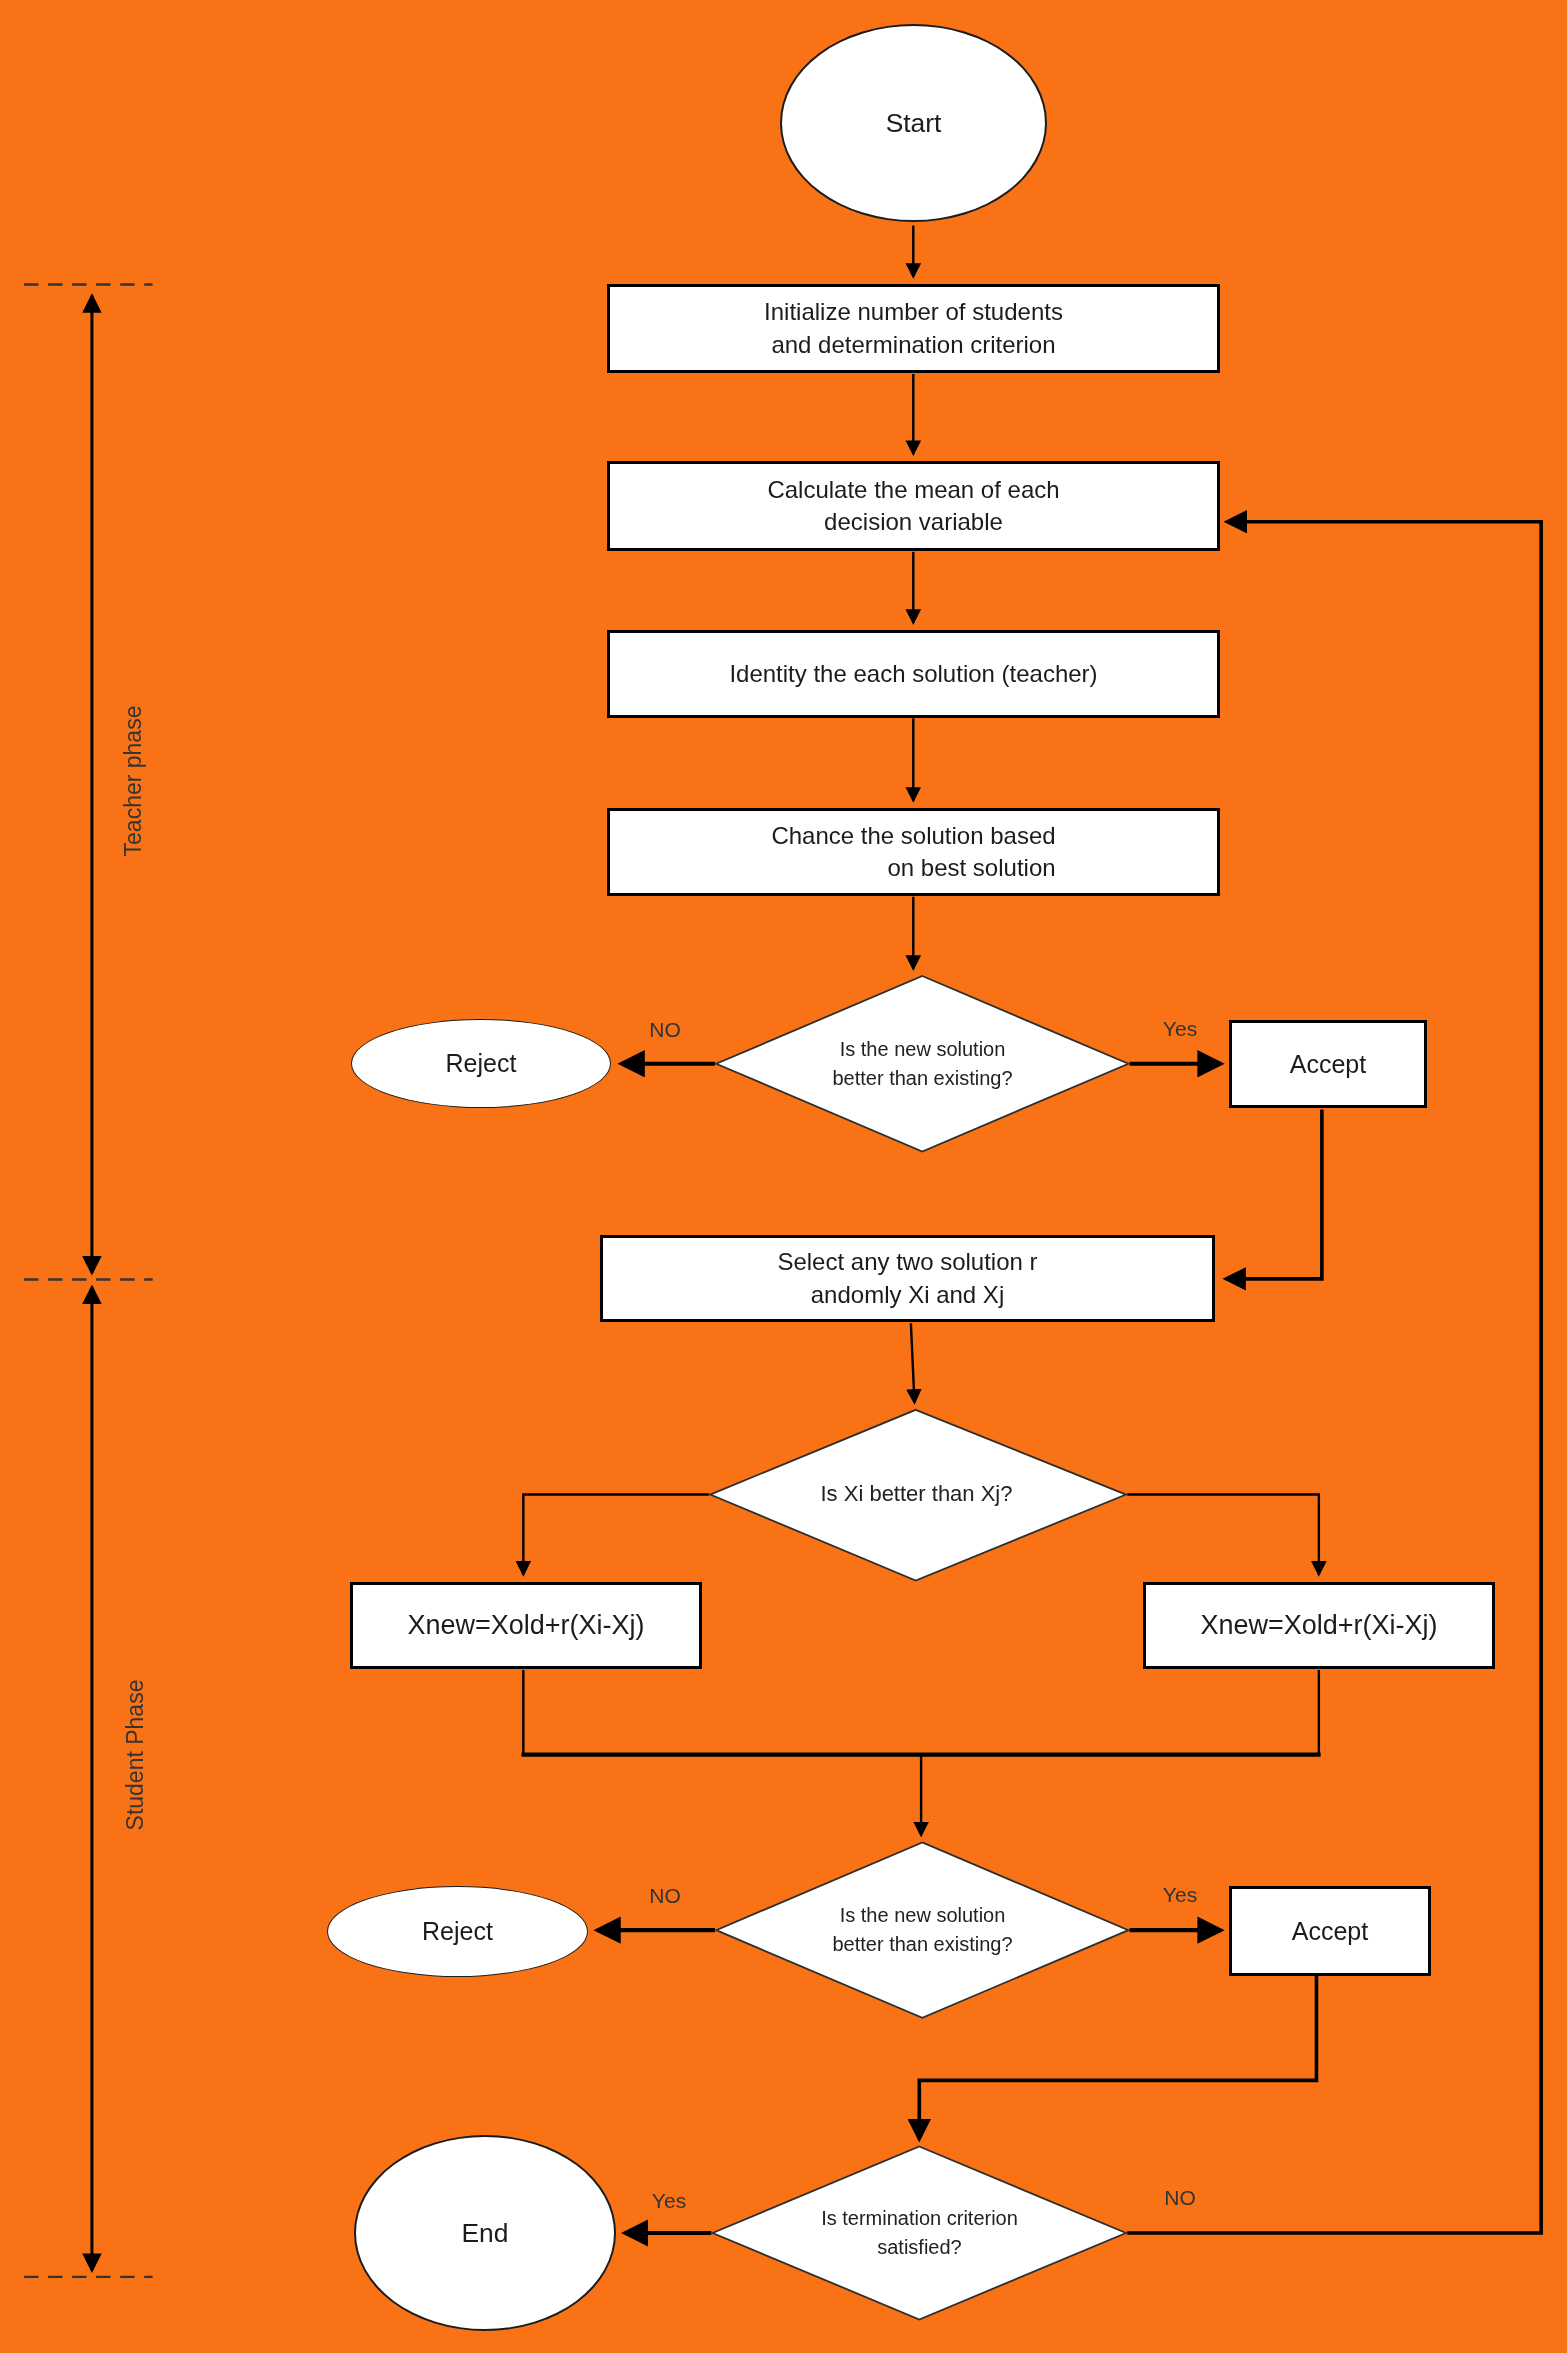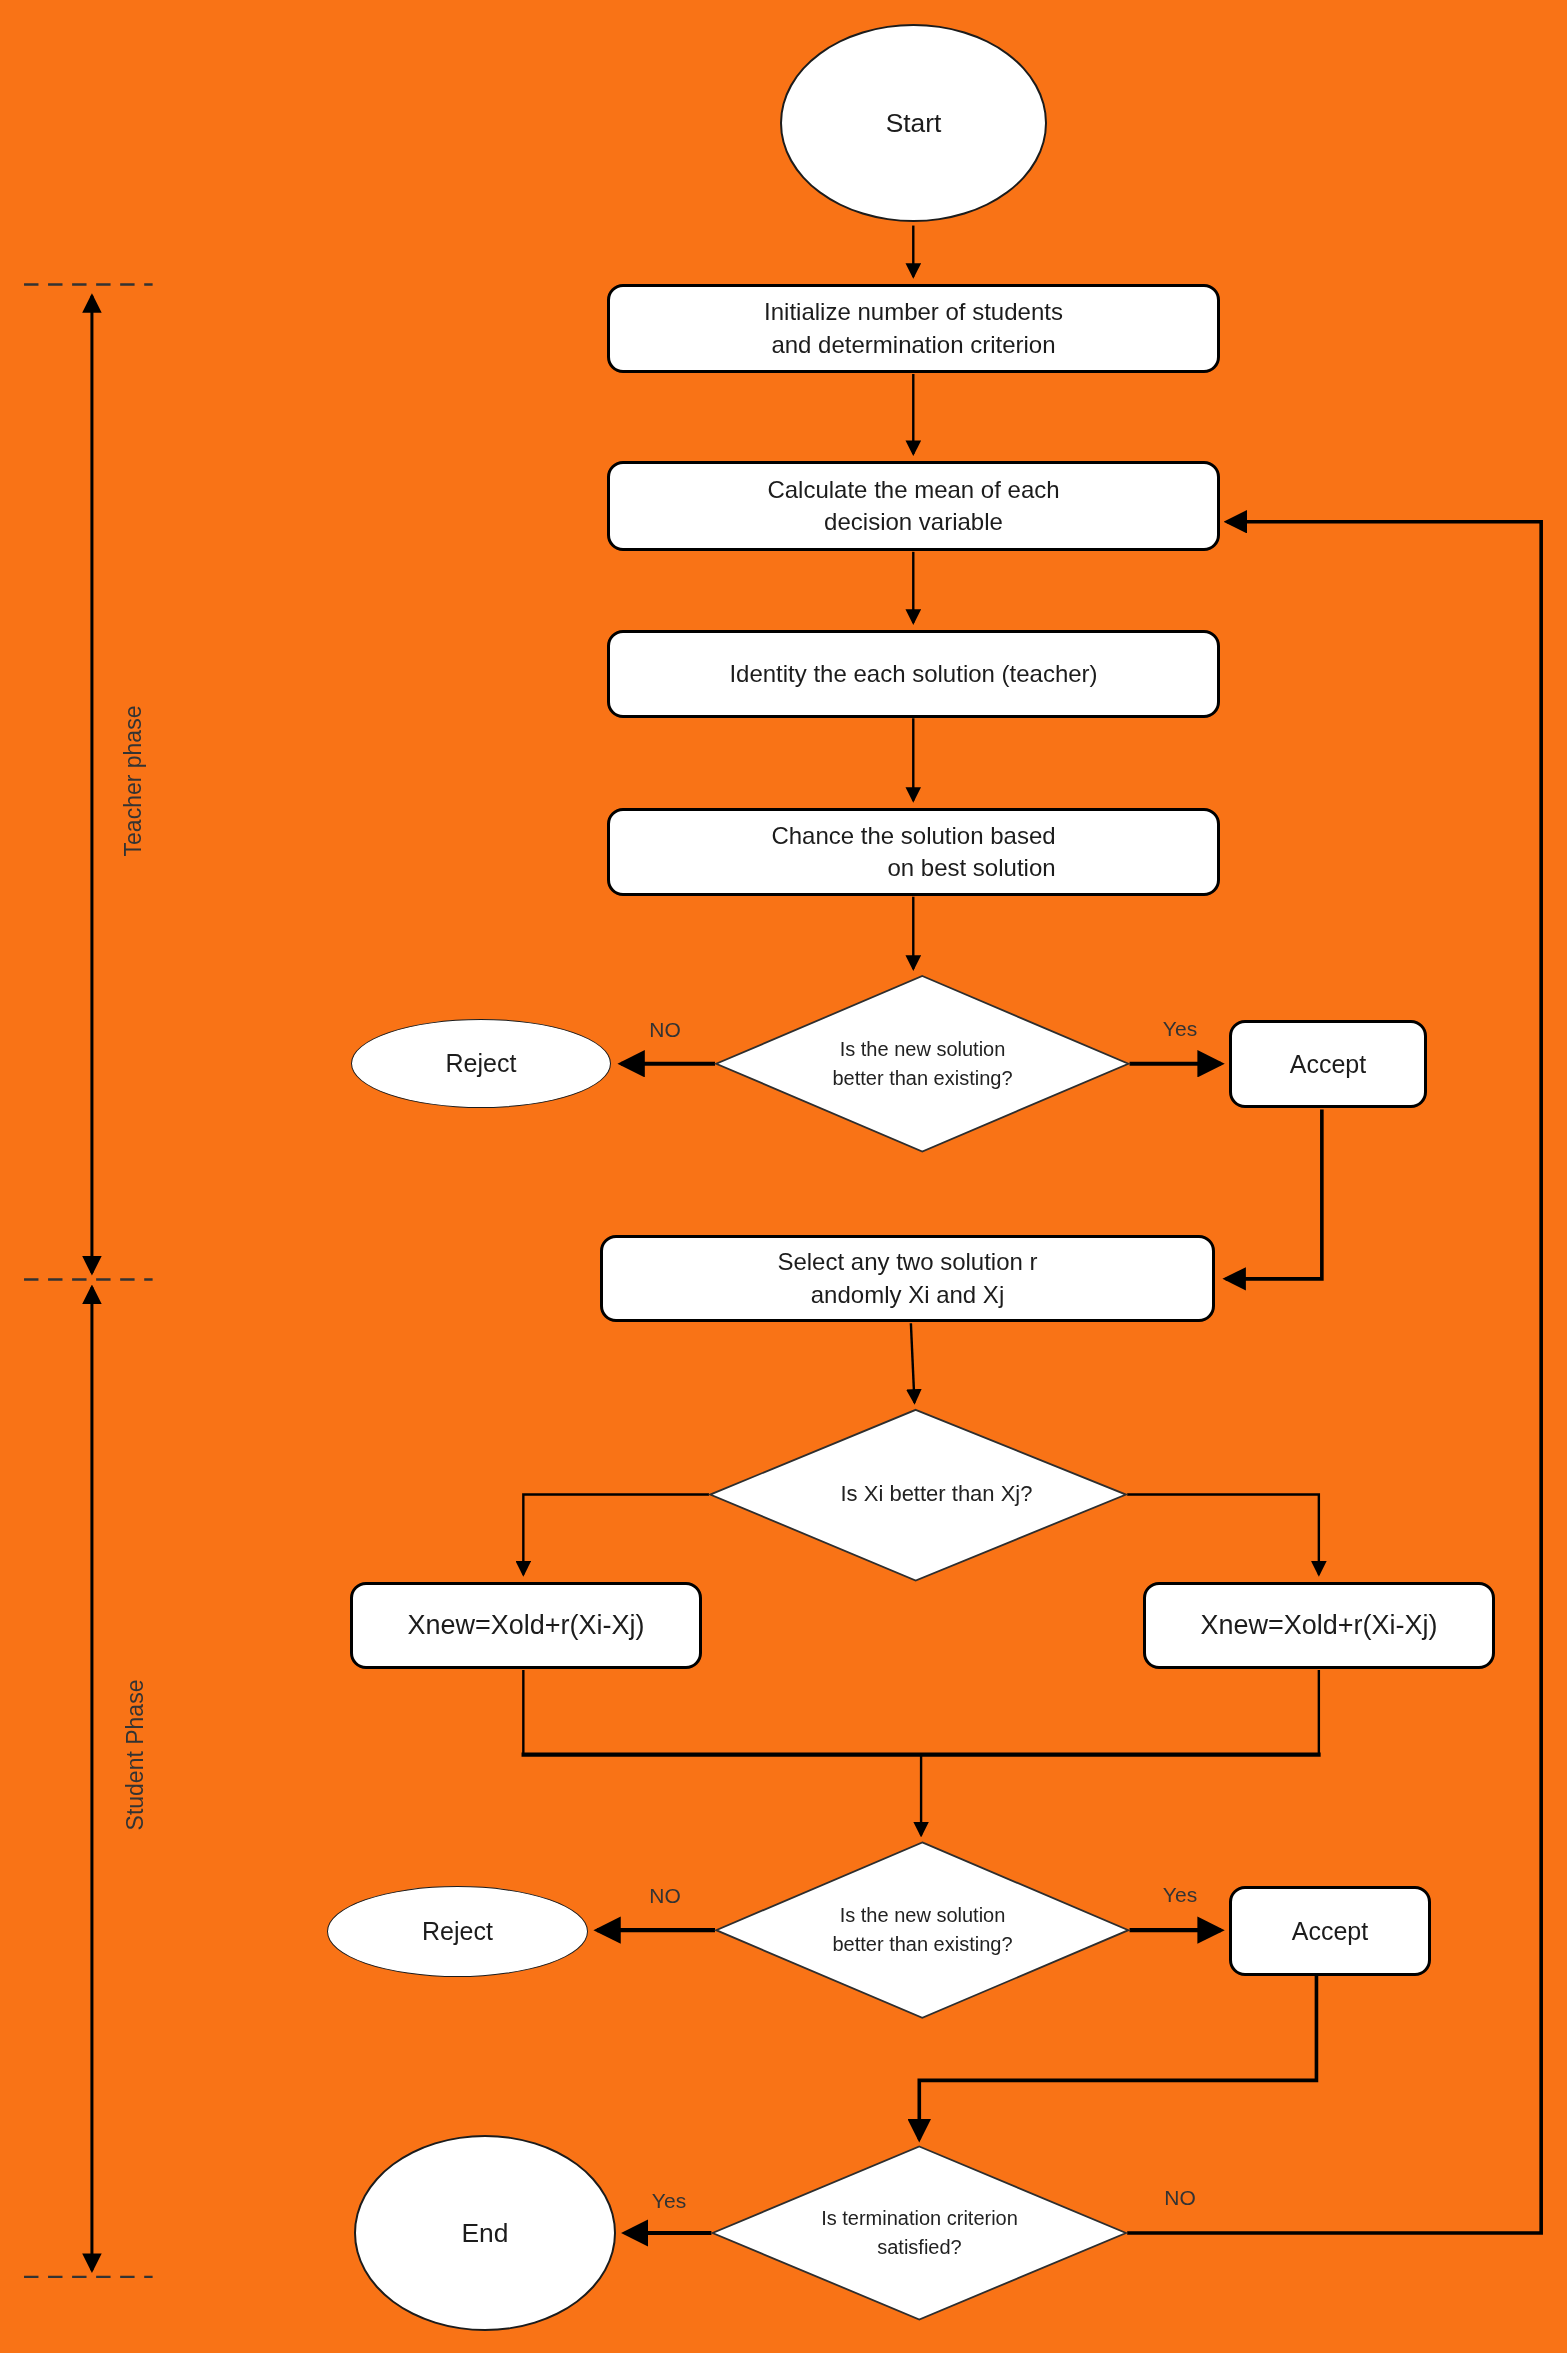--- a/index.html
+++ b/index.html
@@ -23,21 +23,20 @@
   }
   .node {
     position: absolute;
     display: flex;
     align-items: center;
     justify-content: center;
     text-align: center;
     white-space: pre-line;
     box-sizing: border-box;
     background: #ffffff;
-    border-radius: 16px;
   }
   .process {
     border: 3.6px solid #000000;
     font-size: 24px;
     line-height: 1.35;
   }
   .terminator {
     border: 2.4px solid #1c1c1c;
     border-radius: 50%;
     font-size: 26.4px;
@@ -155,21 +154,21 @@
   <div class="diamond-text" style="left:754px; top:1005px; width:337px; height:118px;">Is the new solution
 better than existing?</div>
 
   <div class="node oval-thin" style="left:351px; top:1019px; width:260px; height:89px;">Reject</div>
 
   <div class="node small-box" style="left:1229px; top:1020px; width:198px; height:88px;">Accept</div>
 
   <div class="node process" style="left:600px; top:1235px; width:615px; height:87px;">Select any two solution r
 andomly Xi and Xj</div>
 
-  <div class="diamond-text single" style="left:768px; top:1458px; width:337px; height:72px;">Is Xi better than Xj?</div>
+  <div class="diamond-text single" style="left:748px; top:1458px; width:337px; height:72px;">Is Xi better than Xj?</div>
 
   <div class="node formula-box" style="left:350px; top:1582px; width:352px; height:87px;">Xnew=Xold+r(Xi-Xj)</div>
 
   <div class="node formula-box" style="left:1143px; top:1582px; width:352px; height:87px;">Xnew=Xold+r(Xi-Xj)</div>
 
   <div class="diamond-text" style="left:754px; top:1871px; width:337px; height:118px;">Is the new solution
 better than existing?</div>
 
   <div class="node oval-thin" style="left:327px; top:1886px; width:261px; height:91px;">Reject</div>
 

